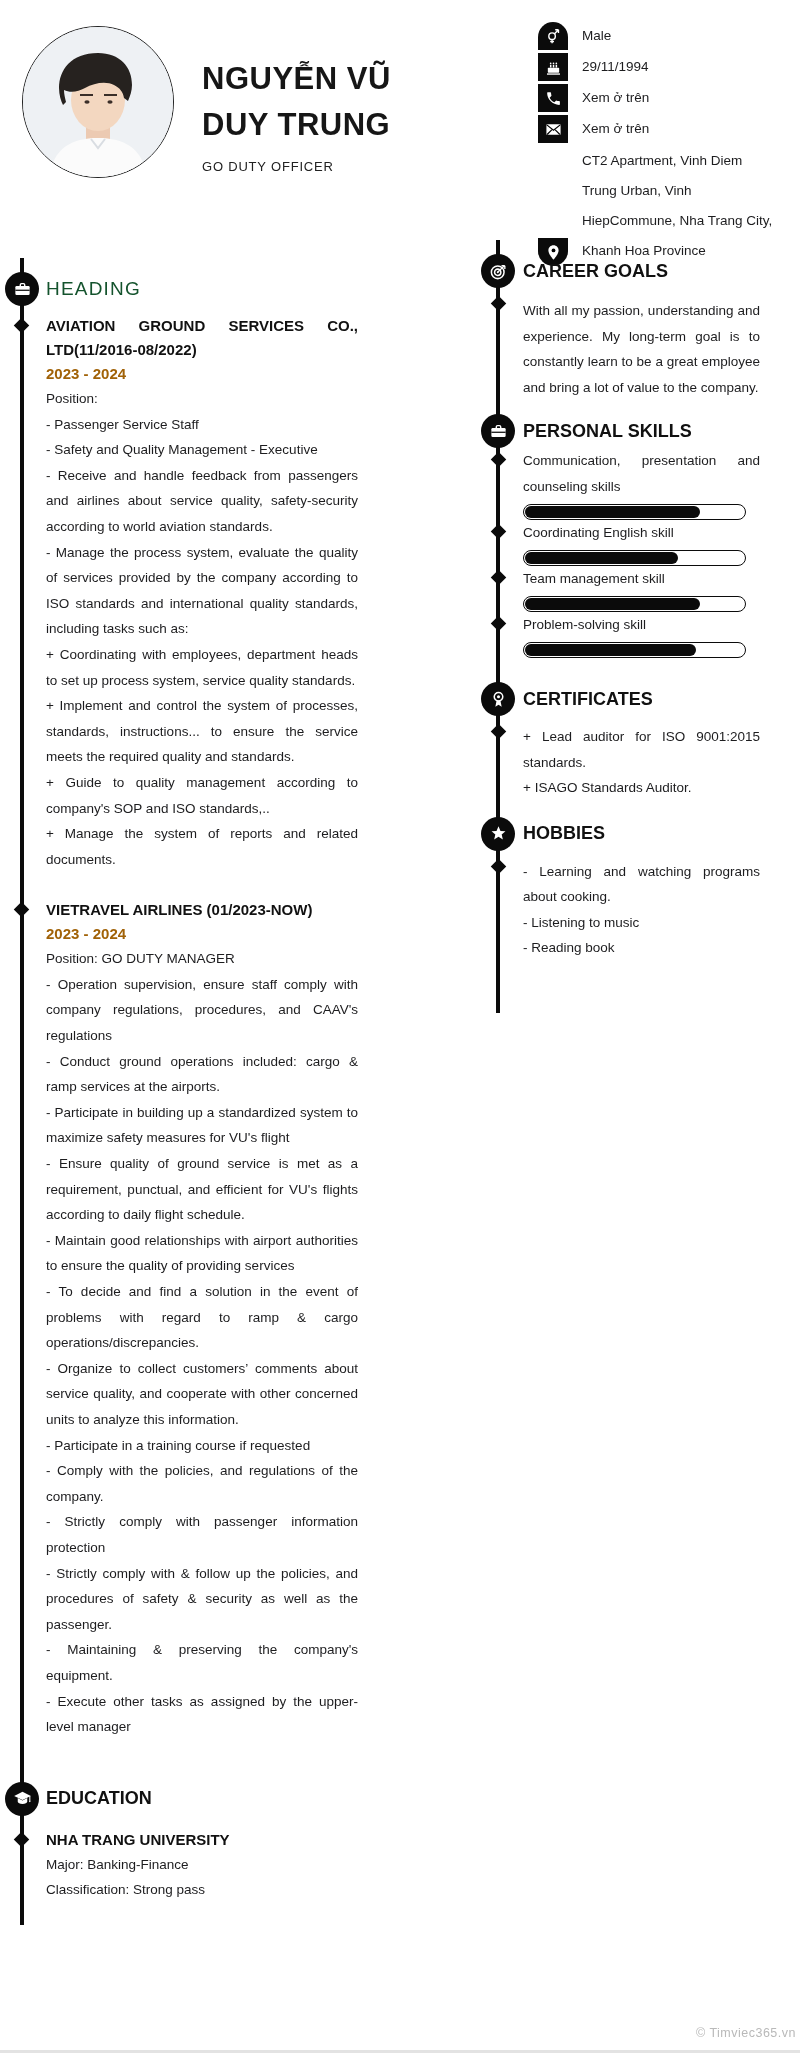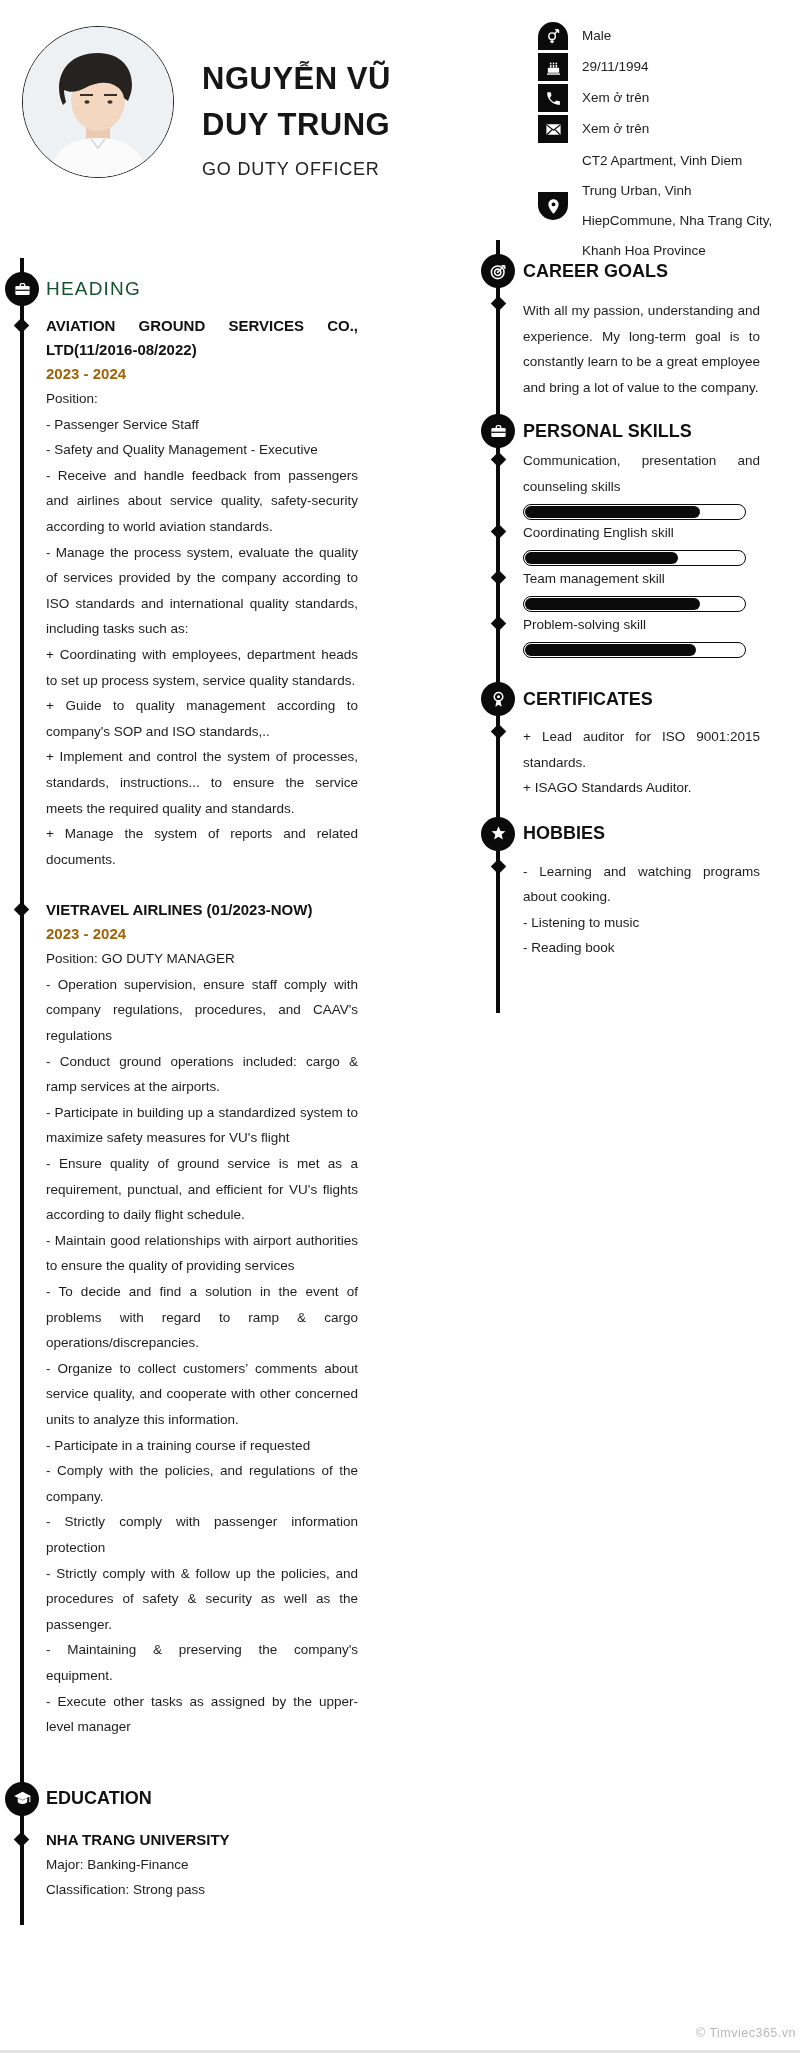--- a/index.html
+++ b/index.html
@@ -5,24 +5,24 @@
   html,body{margin:0;padding:0;background:#ffffff;}
   .page{position:relative;width:800px;height:2053px;background:#ffffff;overflow:hidden;
         font-family:"Liberation Sans",sans-serif;color:#1d1d1f;}
 
   
   .photo{position:absolute;left:22px;top:26px;width:150px;height:150px;border-radius:50%;
          border:1.5px solid #222;overflow:hidden;background:#eef1f4;}
   .photo svg{display:block;width:100%;height:100%;}
   .name-block{position:absolute;left:202px;top:56px;}
   .name{font-size:31px;font-weight:bold;line-height:46px;letter-spacing:.5px;color:#161616;}
-  .job-title{margin-top:11px;font-size:18px;letter-spacing:.8px;color:#222;}
+  .job-title{margin-top:11px;font-size:13px;letter-spacing:.8px;color:#222;}
 
   .contact{position:absolute;left:538px;top:22px;width:240px;}
-  .contact-row{display:flex;align-items:center;margin-bottom:3px;}
+  .contact-row{display:flex;align-items:flex-end;margin-bottom:3px;}
   .icon-cell{width:30px;height:28px;background:#0b0b0b;flex:none;display:flex;
              align-items:center;justify-content:center;}
   .icon-cell.first{border-radius:15px 15px 0 0;}
   .icon-cell.last{border-radius:0 0 15px 15px;}
   .icon-cell svg{width:17px;height:17px;}
   .contact-text{margin-left:14px;font-size:13.5px;line-height:28px;color:#1d1d1f;}
   .contact-text.multi{line-height:30px;width:196px;}
 
   
   .sec-circle{width:34px;height:34px;border-radius:50%;background:#0b0b0b;
@@ -159,22 +159,22 @@
     <div class="entry mt8">
       <span class="diamond"></span>
       <div class="entry-title">AVIATION GROUND SERVICES CO., LTD(11/2016-08/2022)</div>
       <div class="entry-period">2023 - 2024</div>
       <p class="body">Position:</p>
       <p class="body">- Passenger Service Staff</p>
       <p class="body">- Safety and Quality Management - Executive</p>
       <p class="body"> - Receive and handle feedback from passengers and airlines about service quality, safety-security according to world aviation standards.</p>
       <p class="body">- Manage the process system, evaluate the quality of services provided by the company according to ISO standards and international quality standards, including tasks such as:</p>
       <p class="body">+ Coordinating with employees, department heads to set up process system, service quality standards.</p>
+      <p class="body">+ Implement and control the system of processes, standards, instructions... to ensure the service meets the required quality and standards.</p>
       <p class="body">+ Guide to quality management according to company's SOP and ISO standards,..</p>
-      <p class="body">+ Implement and control the system of processes, standards, instructions... to ensure the service meets the required quality and standards.</p>
       <p class="body">+ Manage the system of reports and related documents.</p>
     </div>
 
     <div class="entry mt26">
       <span class="diamond"></span>
       <div class="entry-title">VIETRAVEL AIRLINES (01/2023-NOW)</div>
       <div class="entry-period">2023 - 2024</div>
       <p class="body">Position: GO DUTY MANAGER</p>
       <p class="body">- Operation supervision, ensure staff comply with company regulations, procedures, and CAAV's regulations</p>
       <p class="body">- Conduct ground operations included: cargo &amp; ramp services at the airports.</p>

